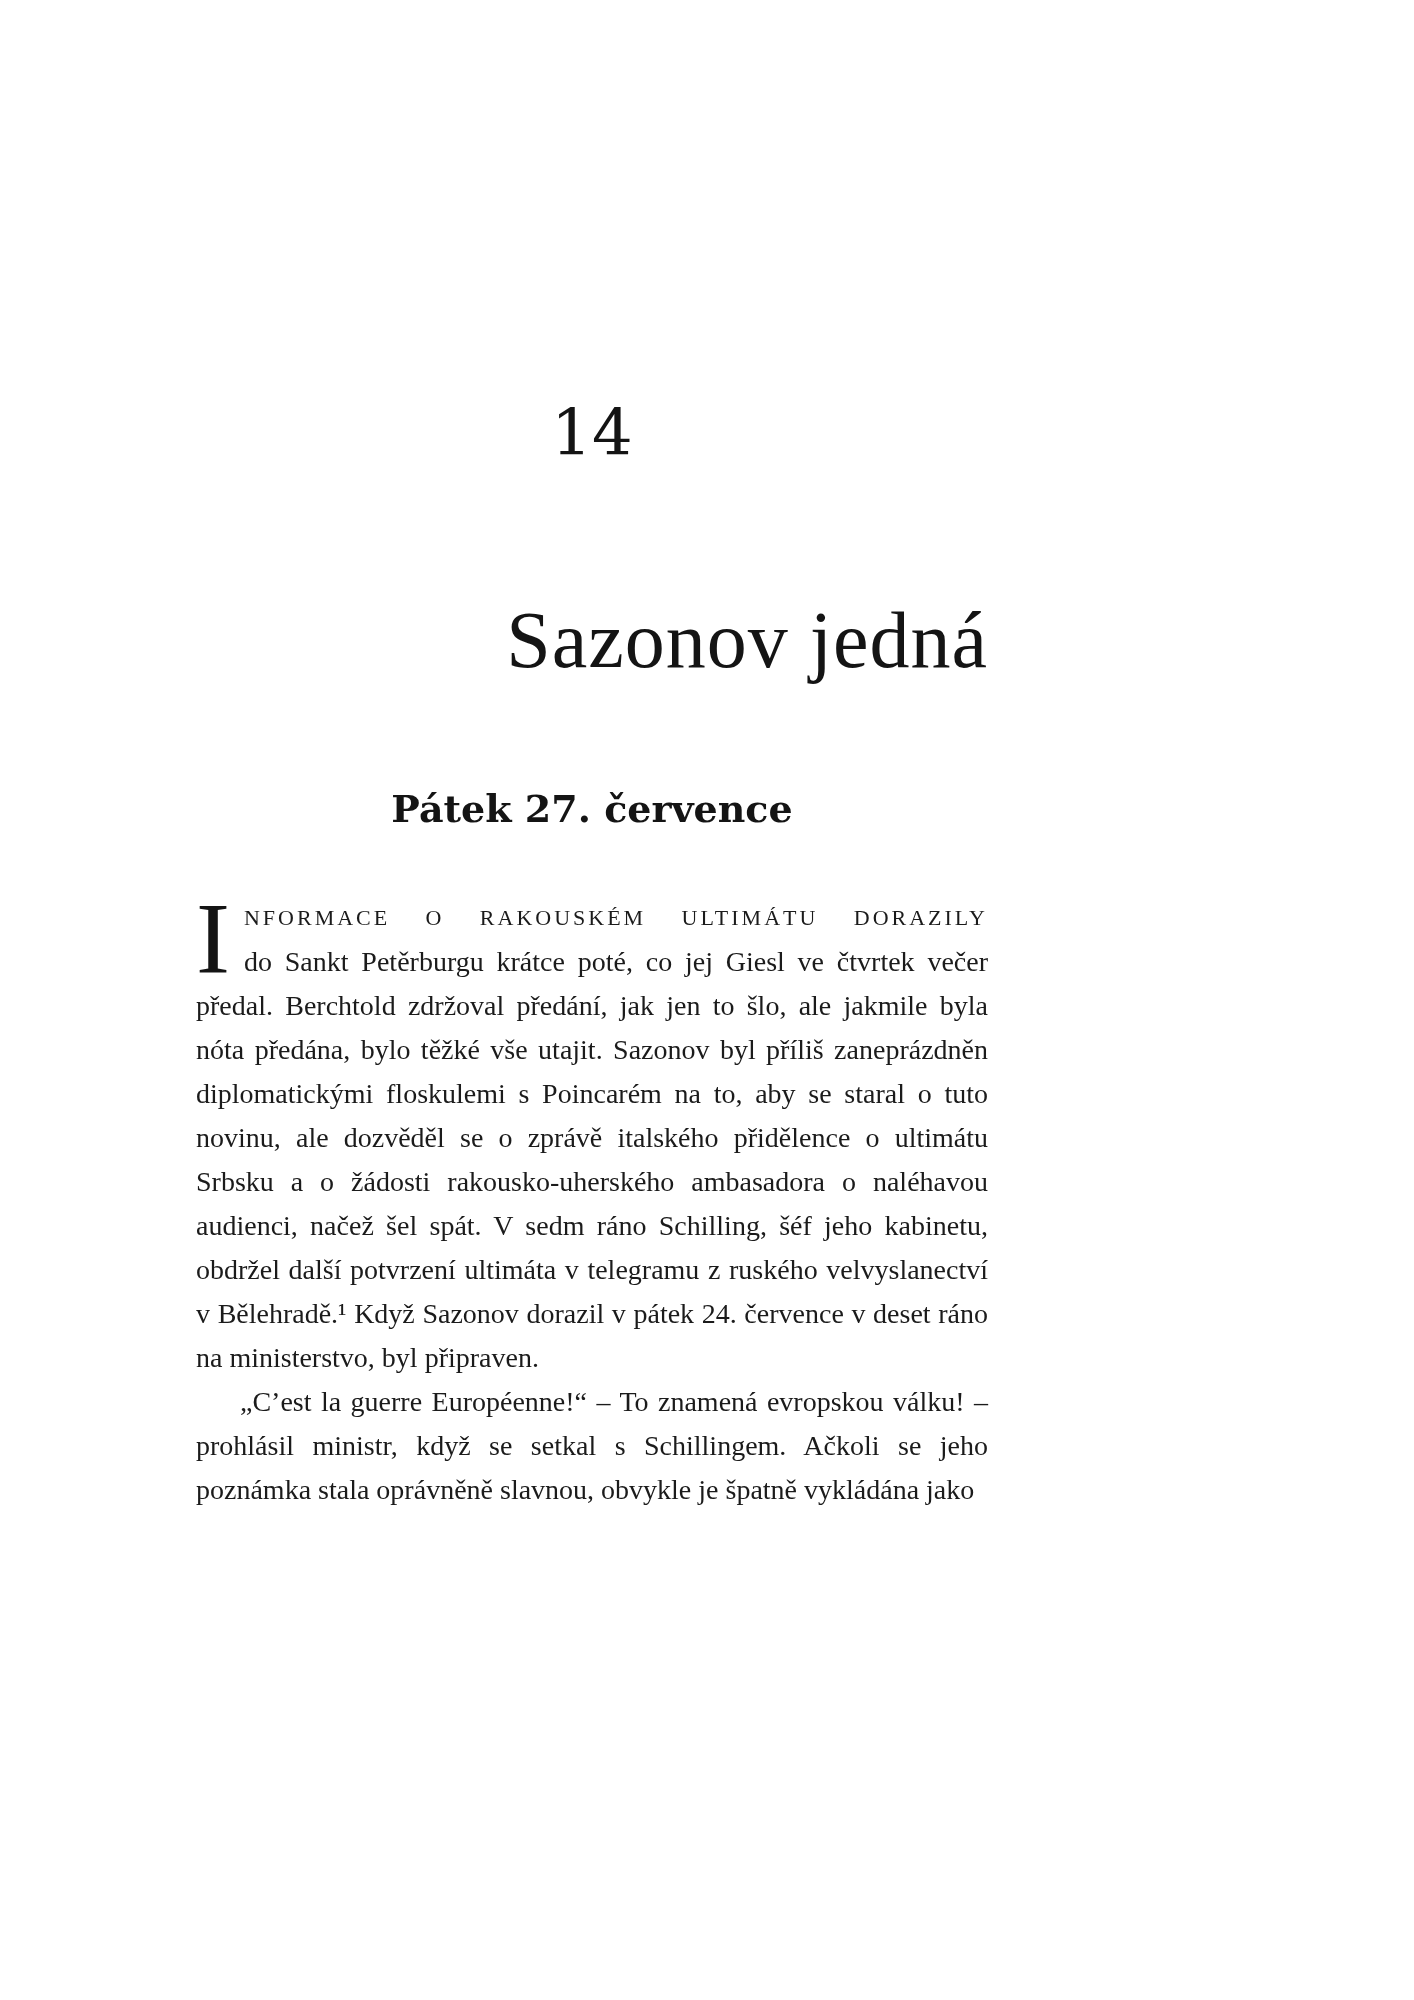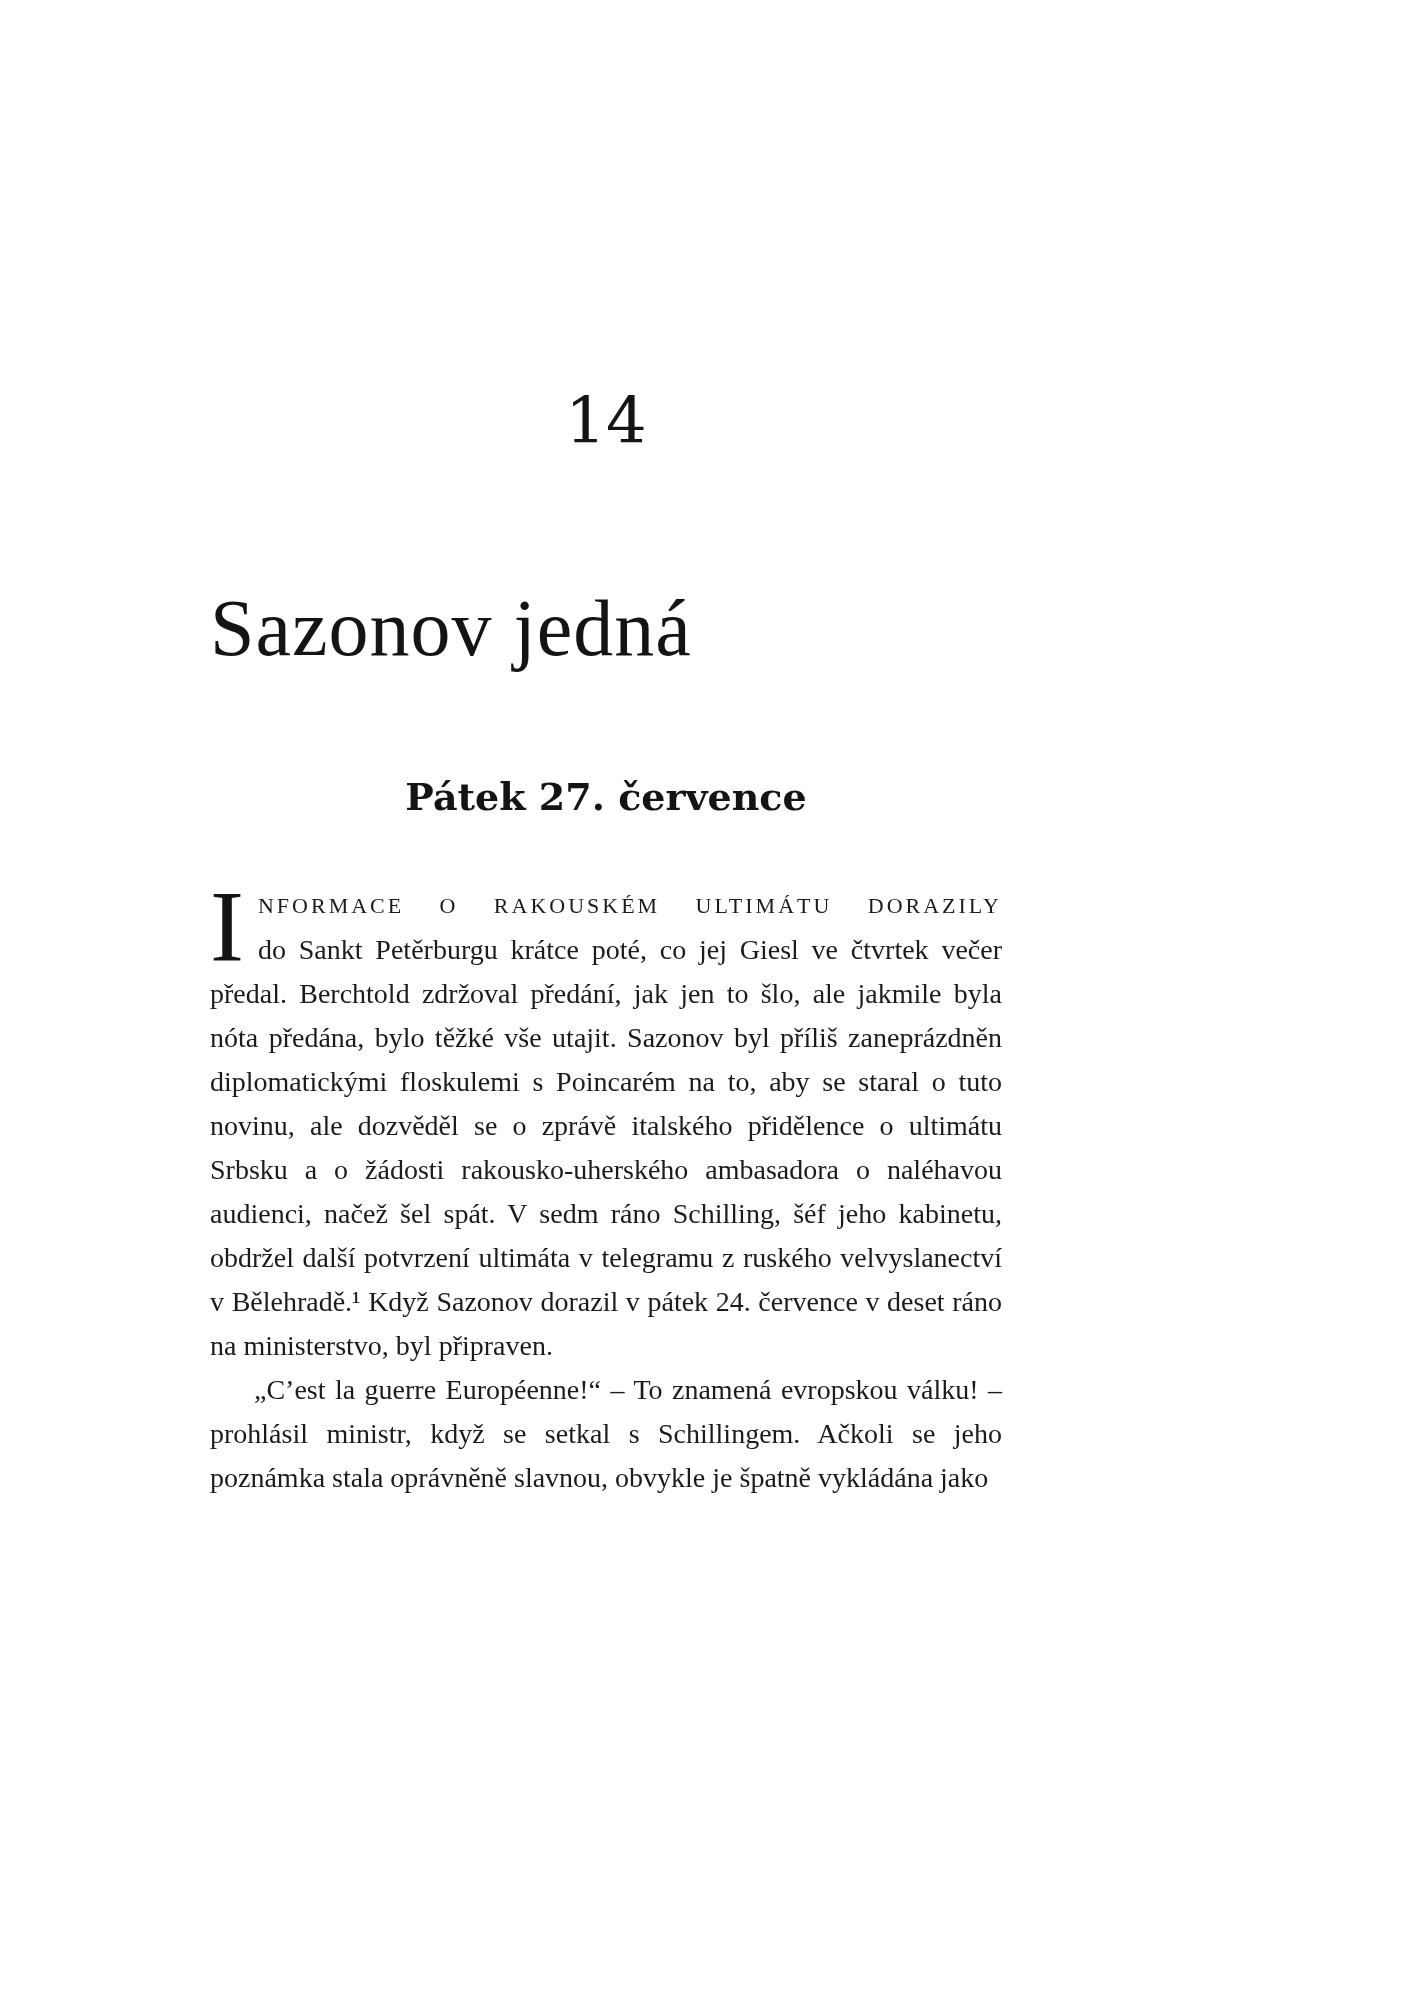--- a/index.html
+++ b/index.html
@@ -11,37 +11,36 @@
     position: relative;
     width: 1414px;
     height: 2000px;
     background: #ffffff;
     color: #1a1a1a;
     overflow: hidden;
     font-family: "Liberation Serif", "DejaVu Serif", serif;
   }
   .content-column {
     position: absolute;
-    top: 4px;
+    top: 16px;
     left: 196px;
     width: 792px;
-    margin-left: 14px;
   }
   .chapter-number {
     margin-top: 382px;
     text-align: center;
     font-family: "DejaVu Serif", serif;
     font-size: 64px;
     font-weight: 400;
     line-height: 1.1;
     color: #141414;
   }
   .chapter-title {
     margin-top: 128px;
-    text-align: left;
+    text-align: right;
     font-family: "Liberation Serif", serif;
     font-size: 80px;
     font-weight: 400;
     letter-spacing: 1px;
     line-height: 1.1;
     color: #141414;
   }
   .chapter-subtitle {
     margin-top: 102px;
     text-align: center;

